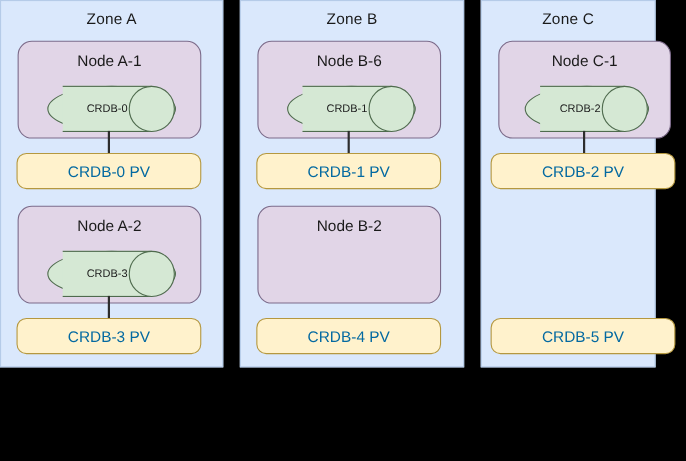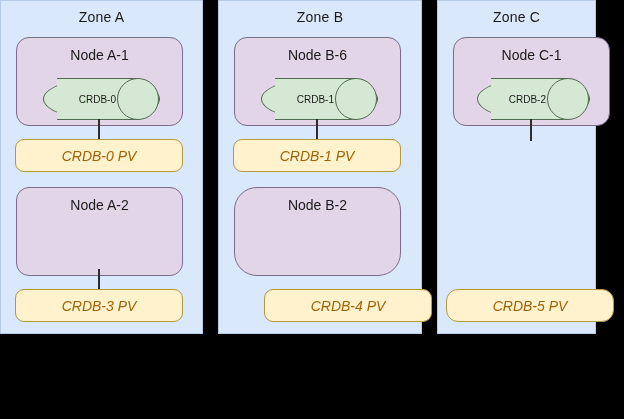--- a/index.html
+++ b/index.html
@@ -126,22 +126,21 @@
     background: #fff2cc;
     border: 1px solid #b5983f;
     border-radius: 9px;
     box-sizing: border-box;
     display: flex;
     align-items: center;
     justify-content: center;
   }
   .pv-label {
     font-size: 14px;
-    color: #a16207;
-    font-style: italic;
+    color: #0369a1;
   }
 </style>
 </head>
 <body>
 
 <div id="canvas">
 
   <div class="zone" style="left:0px; width:203px;">
     <div class="zone-title">Zone A</div>
 
@@ -154,20 +153,26 @@
         <div class="cyl-label">CRDB-0</div>
       </div>
     </div>
     <div class="connector" style="left:97px; top:118px; height:22px;"></div>
     <div class="pv" style="left:14px; top:138px; width:168px; height:33px;">
       <span class="pv-label">CRDB-0 PV</span>
     </div>
 
     <div class="node" style="left:15px; top:186px; width:167px; height:89px;">
       <div class="node-title">Node A-2</div>
+      <div class="cyl" style="left:26px; top:40px; width:117px; height:42px;">
+        <div class="cyl-body"></div>
+        <div class="cyl-rect"></div>
+        <div class="cyl-cap"></div>
+        <div class="cyl-label">CRDB-3</div>
+      </div>
     </div>
     <div class="connector" style="left:97px; top:268px; height:22px;"></div>
     <div class="pv" style="left:14px; top:288px; width:168px; height:33px;text-align:right;">
       <span class="pv-label">CRDB-3 PV</span>
     </div>
   </div>
 
   <div class="zone" style="left:218px; width:204px;">
     <div class="zone-title">Zone B</div>
 
@@ -178,40 +183,43 @@
         <div class="cyl-rect"></div>
         <div class="cyl-cap"></div>
         <div class="cyl-label">CRDB-1</div>
       </div>
     </div>
     <div class="connector" style="left:97px; top:118px; height:22px;"></div>
     <div class="pv" style="left:14px; top:138px; width:168px; height:33px;">
       <span class="pv-label">CRDB-1 PV</span>
     </div>
 
-    <div class="node" style="left:15px; top:186px; width:167px; height:89px;border-radius:23px;">
+    <div class="node" style="left:15px; top:186px; width:167px; height:89px;">
       <div class="node-title">Node B-2</div>
     </div>
-    <div class="pv" style="left:14px; top:288px; width:168px; height:33px;margin-left:31px;">
+    <div class="pv" style="left:14px; top:288px; width:168px; height:33px;">
       <span class="pv-label">CRDB-4 PV</span>
     </div>
   </div>
 
   <div class="zone" style="left:437px; width:159px;">
     <div class="zone-title">Zone C</div>
 
     <div class="node" style="left:15px; top:36px; width:157px; height:89px;">
       <div class="node-title">Node C-1</div>
       <div class="cyl" style="left:23px; top:40px; width:113px; height:42px;">
         <div class="cyl-body"></div>
         <div class="cyl-rect"></div>
         <div class="cyl-cap"></div>
         <div class="cyl-label">CRDB-2</div>
       </div>
     </div>
     <div class="connector" style="left:92px; top:118px; height:22px;"></div>
-
-    <div class="pv" style="left:8px; top:288px; width:168px; height:33px;border-radius:12px;">
+    <div class="pv" style="left:8px; top:138px; width:168px; height:33px;">
+      <span class="pv-label">CRDB-2 PV</span>
+    </div>
+
+    <div class="pv" style="left:8px; top:288px; width:168px; height:33px;">
       <span class="pv-label">CRDB-5 PV</span>
     </div>
   </div>
 
 </div>
 
 </body></html>

